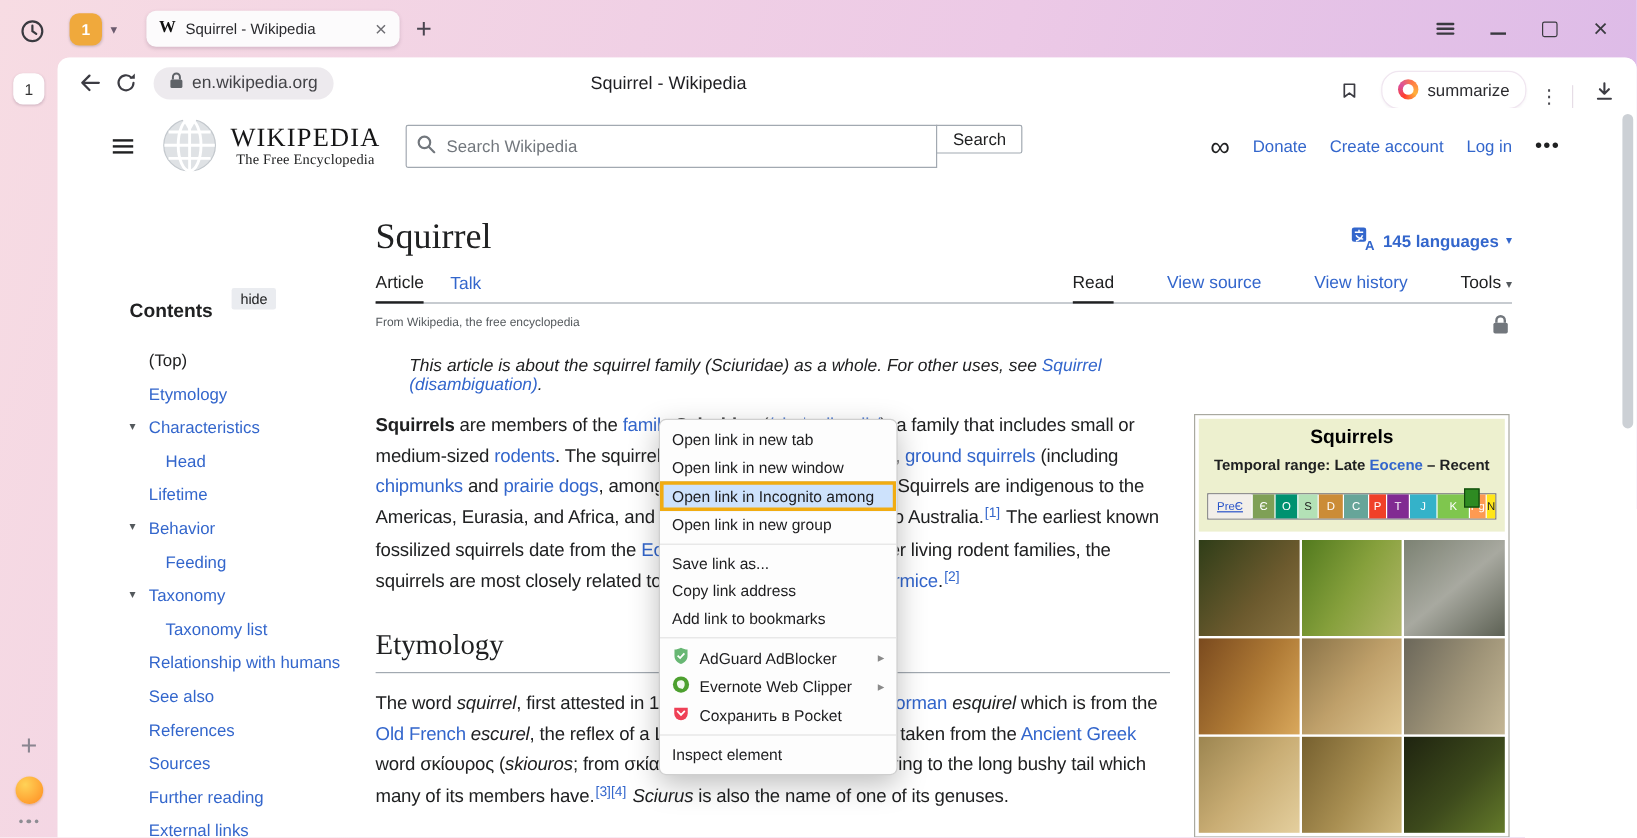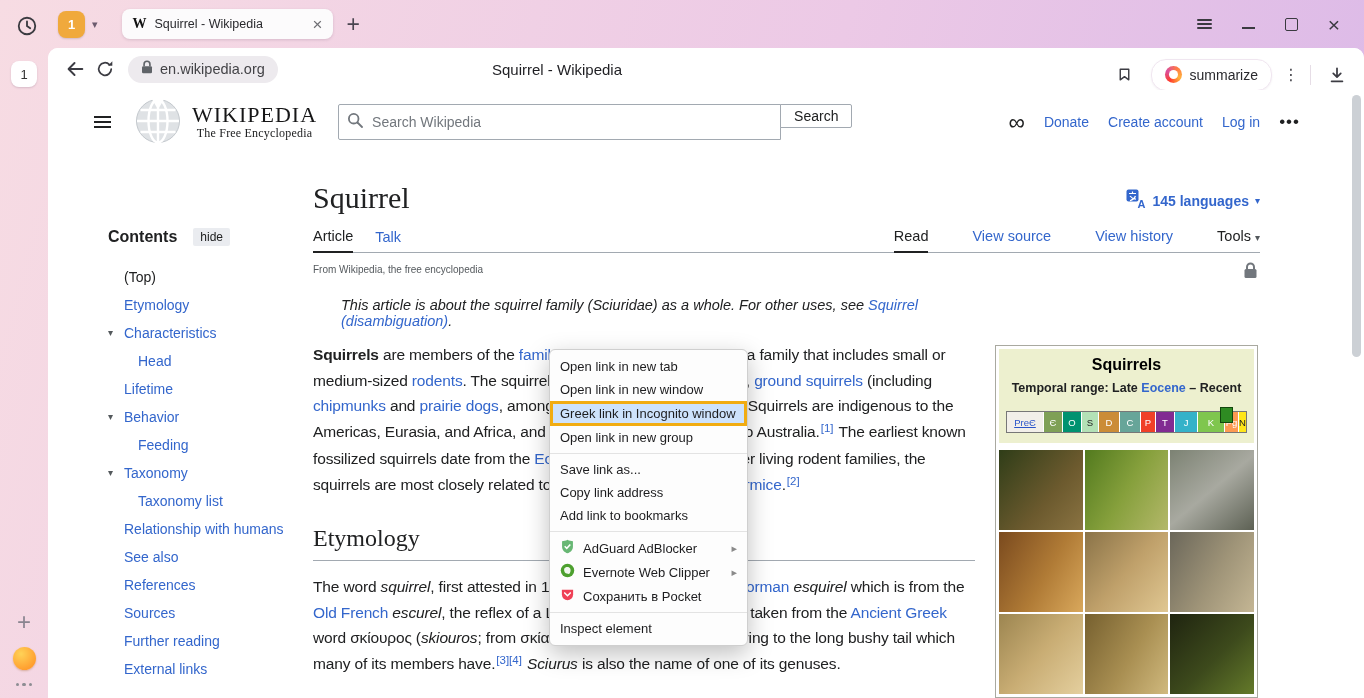--- a/index.html
+++ b/index.html
@@ -35,21 +35,21 @@
   .rail-orange{width:23px;height:23px;border-radius:50%;background:radial-gradient(circle at 35% 30%,#ffd257,#ff9d2e 75%);box-shadow:0 1px 2px rgba(150,80,0,.3);}
   .rail-dots{display:flex;gap:3px;}
   .rail-dots i{width:3.5px;height:3.5px;border-radius:50%;background:#8d8d93;}
   
   .window{position:absolute;top:48px;left:48px;right:0;bottom:0;background:#fff;border-radius:10px 10px 0 0;overflow:hidden;}
   .toolbar{position:relative;height:42px;display:flex;align-items:center;padding:0 12px 0 12px;border-bottom:1px solid #ece4ec;background:#fff;}
   .tb-ic{display:flex;align-items:center;justify-content:center;width:30px;height:30px;}
   .domain-pill{display:flex;align-items:center;gap:7px;background:#edeaee;border-radius:14px;height:27px;padding:0 13px;margin-left:8px;
     font-size:14.5px;color:#434347;}
   .tb-title{position:absolute;left:444px;top:0;height:42px;display:flex;align-items:center;font-size:15px;color:#1e1e22;}
-  .tb-right{margin-left:auto;display:flex;align-items:center;gap:11px;margin-top:11px;}
+  .tb-right{margin-left:auto;display:flex;align-items:flex-end;gap:11px;margin-top:11px;}
   .summ-pill{display:flex;align-items:center;gap:8px;height:30px;padding:0 13px;border:1px solid #f0e6f0;border-radius:15px;
     box-shadow:0 1px 2px rgba(120,80,120,.08);font-size:14px;color:#2a2a2e;background:#fff;}
   .summ-ic{position:relative;width:17px;height:17px;border-radius:50%;background:conic-gradient(from 210deg,#ff3d2e,#d94f9e,#ff7a45,#ffb23c,#ff3d2e);}
   .summ-ic::after{content:"";position:absolute;inset:4px;background:#fff;border-radius:50%;}
   .tb-dots{font-size:16px;color:#4a4a50;}
   .vsep{width:1px;height:20px;background:#e6dde6;}
   
   .page{position:absolute;top:42px;left:0;right:0;bottom:0;background:#fff;overflow:hidden;color:#202122;}
   .scroll-thumb{position:absolute;right:3px;top:5px;width:9px;height:262px;border-radius:5px;background:#ccd0d5;}
   
@@ -65,21 +65,21 @@
   .ws-box input::placeholder{color:#72777d;}
   .ws-btn{height:24px;margin-left:-1px;border:1px solid #a2a9b1;border-radius:0 2px 2px 0;background:#fff;padding:0 13px;font-size:14px;color:#202122;font-family:inherit;}
   .wh-right{margin-left:auto;display:flex;align-items:center;gap:19px;margin-right:64px;}
   .wh-inf{font-size:23px;color:#202122;line-height:1;}
   .wh-link{font-size:14px;color:#3366cc;text-decoration:none;white-space:nowrap;}
   .wh-more{font-size:17px;color:#202122;letter-spacing:1px;}
   
   .wiki-body{display:flex;padding-left:42px;}
   .toc{width:223px;padding:74px 0 0 18px;box-sizing:border-box;flex-shrink:0;}
   .toc-head{display:flex;align-items:center;gap:16px;}
-  .toc-title{font-size:16px;font-weight:bold;color:#202122;}
+  .toc-title{font-size:16px;font-weight:bold;color:#202122;margin-top:23px;}
   .toc-hide{font-size:12px;color:#202122;background:#eaecf0;border-radius:2px;padding:2px 7px;}
   .toc-list{margin-top:17px;}
   .toc-row{position:relative;height:28px;line-height:28px;font-size:14px;color:#3366cc;white-space:nowrap;}
   .toc-row.lv2{padding-left:14px;}
   .toc-row .chev{position:absolute;left:-16px;top:0;color:#54595d;font-size:10px;}
   .toc-row.current{color:#202122;}
   .toc-list{padding-left:16px;}
   
   .art{position:relative;width:947px;padding-top:26px;box-sizing:border-box;}
   .title-row{display:flex;align-items:flex-end;}
@@ -367,21 +367,21 @@
             <div class="p8"></div>
             <div class="p9"></div>
           </div>
         </div>
       </div>
     </div>
 
     <div class="ctx">
       <div class="ctx-item">Open link in new tab</div>
       <div class="ctx-item">Open link in new window</div>
-      <div class="ctx-item hl">Greek link in Incognito window</div>
+      <div class="ctx-item hl">Open link in Incognito among</div>
       <div class="ctx-item">Open link in new group</div>
       <div class="ctx-sep"></div>
       <div class="ctx-item">Save link as...</div>
       <div class="ctx-item">Copy link address</div>
       <div class="ctx-item">Add link to bookmarks</div>
       <div class="ctx-sep"></div>
       <div class="ctx-item ext">
         <span>
           <svg width="15" height="15" viewBox="0 0 16 16">
               <path d="M8 .8 C6 1.9 4 2.3 2.2 2.4 V8.2 C2.2 11.8 4.8 14 8 15.3 C11.2 14 13.8 11.8 13.8 8.2 V2.4 C12 2.3 10 1.9 8 .8 Z" fill="#68b774"></path>

